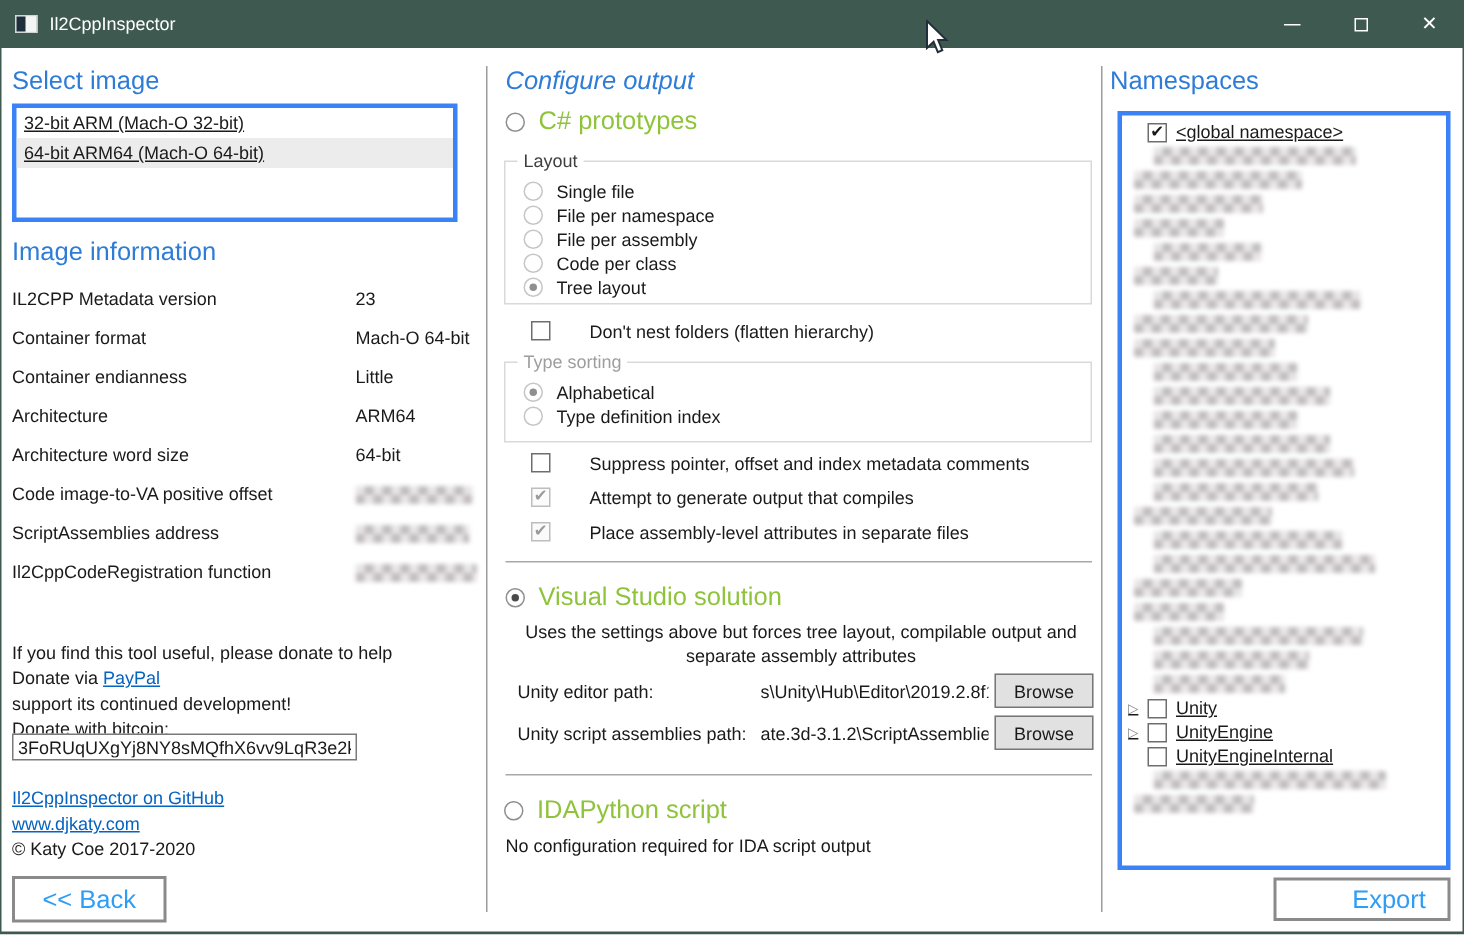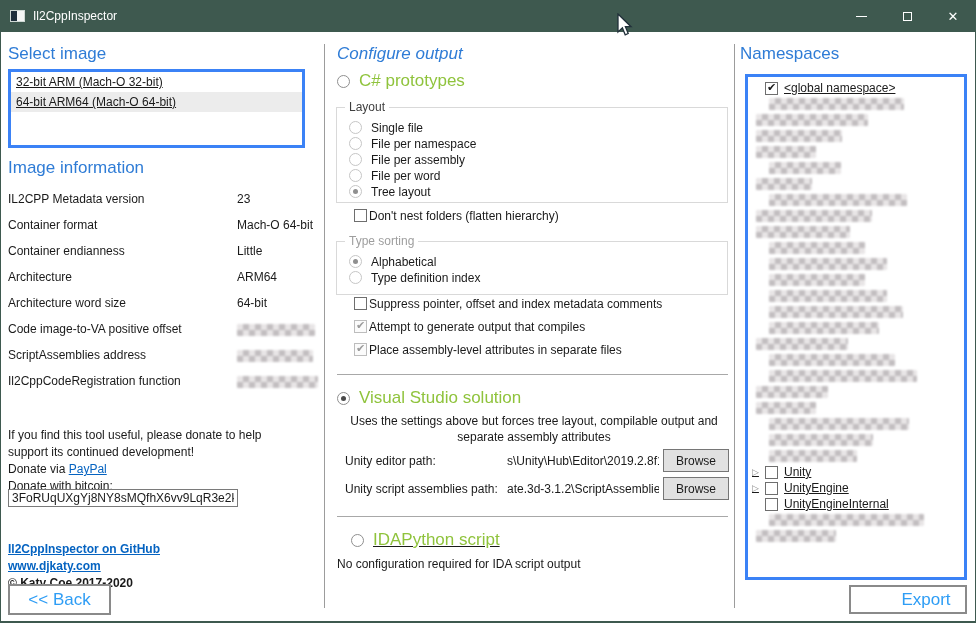--- a/index.html
+++ b/index.html
@@ -41,21 +41,21 @@
 
   #info-rows { left:8px; top:186px; width:310px; }
   .info-row { height:26px; display:flex; align-items:center; }
   .info-label { width:229px; flex:none; }
   .info-val { flex:none; }
   .info-row .redact { margin-top:1px; }
 
   #donate-block { left:8px; top:427px; width:306px; line-height:17px; }
   #bitcoin-box { left:8px; top:489px; width:230px; height:18px; border:1px solid #7a7a7a; font-size:12px;
     font-family:"Liberation Sans","DejaVu Sans",sans-serif; padding:0 3px; color:#1a1a1a; background:#fff; }
-  #links-block { left:8px; top:541px; line-height:17px;font-weight:bold; }
+  #links-block { left:8px; top:524px; line-height:17px; }
 
   .big-btn { position:absolute; background:#fff; border:2px solid #8a8a8a; color:#2e9df5; font-size:17px;
     display:flex; align-items:center; justify-content:center; cursor:pointer; }
   #back-btn { left:8px; top:584px; width:103px; height:31px; }
   #export-btn { left:849px; top:585px; width:118px; height:29px;padding-left:36px; }
 
   
   .opt-row { display:flex; align-items:center; gap:9px; height:15px; }
   .radio { width:13px; height:13px; border:1px solid #8f8f8f; border-radius:50%; background:#fff; flex:none; position:relative; }
   .radio.sel::after { content:""; position:absolute; inset:3px; border-radius:50%; background:#4a4a4a; }
@@ -66,21 +66,21 @@
 
   .groupbox { position:absolute; border:1px solid #d9d9d9; background:#fff; }
   .gb-label { position:absolute; top:-8px; left:8px; background:#fff; padding:0 4px; font-size:12px; color:#3f3f3f; }
   .gb-label.dis { color:#9e9e9e; }
   .gb-opts { padding:12px 0 0 12px; display:flex; flex-direction:column; gap:1px; }
 
   .cb { width:13px; height:13px; border:1px solid #6e6e6e; background:#fff; flex:none; position:relative; }
   .cb.checked::after { content:"\2714"; position:absolute; left:0; top:-2px; width:100%; text-align:center; font-size:11px; color:#1a1a1a; }
   .cb.dis { border-color:#bdbdbd; background:#fbfbfb; }
   .cb.dis.checked::after { color:#9b9b9b; }
-  .cb-row { display:flex; gap:2px; height:23px; cursor:pointer;padding-left:19px; }
+  .cb-row { display:flex; align-items:center; gap:26px; height:23px; cursor:pointer;padding-left:19px; }
 
   .path-row { position:absolute; display:flex; align-items:center; width:384px; height:25px; }
   .path-label { width:162px; flex:none; }
   .path-value { flex:1; text-align:right; white-space:nowrap; overflow:hidden; padding-right:4px; }
   .browse-btn { width:66px; height:23px; flex:none; margin-left:4px; background:#e1e1e1; border:1px solid #767676;
     font-size:12px; display:flex; align-items:center; justify-content:center; cursor:pointer; color:#1a1a1a; }
   .desc { position:absolute; font-size:12px; color:#1a1a1a; line-height:16px; }
 
   
   #ns-list { left:745px; top:74px; width:222px; height:506px; padding-top:3px; }
@@ -155,22 +155,22 @@
         <div class="redact" style="width: 76px;"></div>
       </div>
       <div class="info-row">
         <span class="info-label">Il2CppCodeRegistration function</span>
         <div class="redact" style="width: 82px;"></div>
       </div>
     </div>
 
   <div class="abs" id="donate-block">
     <div>If you find this tool useful, please donate to help</div>
+    <div><span>Donate via </span><a class="link">PayPal</a></div>
     <div>support its continued development!</div>
-    <div><span>Donate via </span><a class="link">PayPal</a></div>
     <div>Donate with bitcoin:</div>
   </div>
 
   <input id="bitcoin-box" class="abs" readonly="" value="3FoRUqUXgYj8NY8sMQfhX6vv9LqR3e2kzz" style="">
 
   <div class="abs" id="links-block">
     <div><a class="link">Il2CppInspector on GitHub</a></div>
     <div><a class="link">www.djkaty.com</a></div>
     <div>© Katy Coe 2017-2020</div>
   </div>
@@ -197,21 +197,21 @@
         <div class="opt-row">
           <span class="radio dis"></span>
           <span>File per namespace</span>
         </div>
         <div class="opt-row">
           <span class="radio dis"></span>
           <span>File per assembly</span>
         </div>
         <div class="opt-row">
           <span class="radio dis"></span>
-          <span>File per word</span>
+          <span>Code per class</span>
         </div>
         <div class="opt-row">
           <span class="radio dis sel"></span>
           <span>Tree layout</span>
         </div>
       </div>
   </div>
 
   <div class="cb-row abs" style="left:335px; top:209px;" id="dont-nest-row">
     <span class="cb"></span>
@@ -263,21 +263,21 @@
   </div>
 
   <div class="path-row" style="left:345px; top:476px;">
     <span class="path-label">Unity script assemblies path:</span>
     <span class="path-value">ate.3d-3.1.2\ScriptAssemblies</span>
     <span class="browse-btn">Browse</span>
   </div>
 
   <div class="hsep" style="left:337px; top:516px; width:391px;"></div>
 
-  <div class="section-row" style="left:351px; top:530px;text-decoration:underline;">
+  <div class="section-row" style="left:336px; top:530px;">
     <span class="radio" id="ida-radio"></span>
     <span class="section-label">IDAPython script</span>
   </div>
 
   <div class="desc" style="left:337px; top:556px; width:394px;">No configuration required for IDA script output</div>
 
   <div class="heading" style="left:740px; top:44px;">Namespaces</div>
 
   <div class="listbox" id="ns-list">
       <div class="ns-row">

